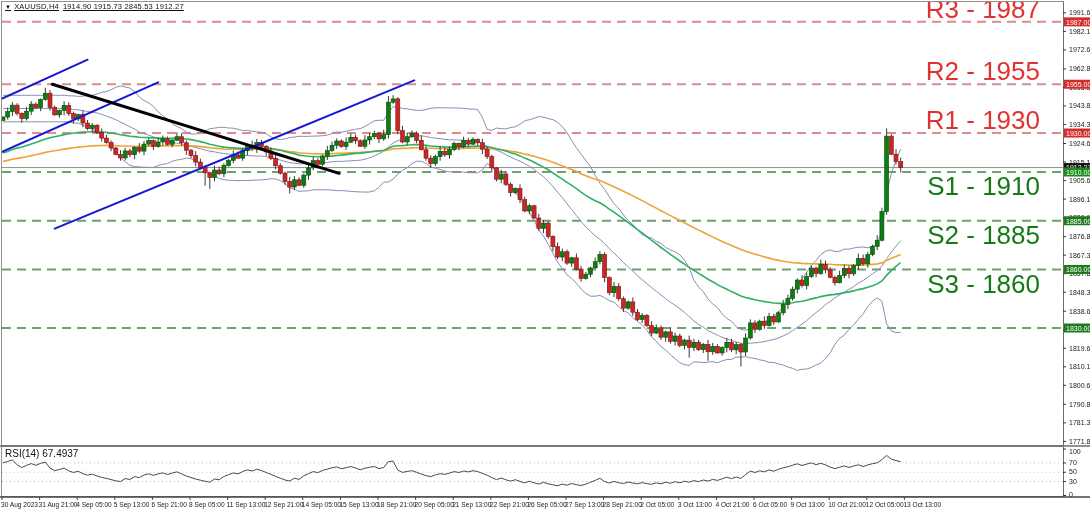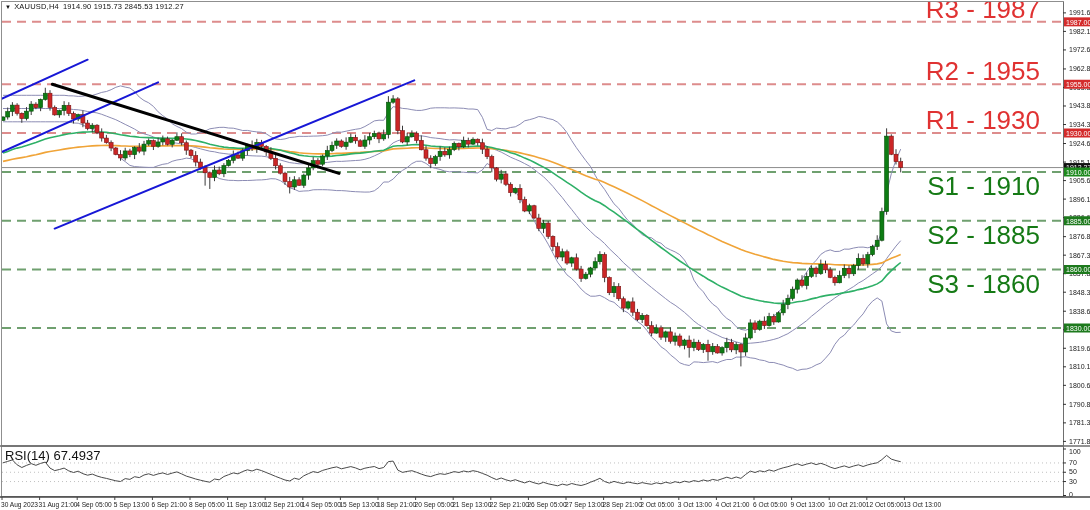--- a/index.html
+++ b/index.html
@@ -1,22 +1,22 @@
 <!DOCTYPE html>
 <html><head>
 <meta charset="utf-8">
 <style>
   html,body{margin:0;padding:0;background:#fff;width:1090px;height:510px;overflow:hidden;}
   .stage{position:relative;width:1090px;height:510px;font-family:"Liberation Sans",sans-serif;background:#fff;}
   svg{position:absolute;left:0;top:0;}
   svg text{font-family:"Liberation Sans",sans-serif;}
   .symbol-line{position:absolute;left:5px;top:2px;font-size:7.5px;color:#111;letter-spacing:.2px;white-space:nowrap;}
   .symbol-line .icon{font-size:6px;margin-right:3px;}
-  .symbol-line span{margin-right:4px;}
-  .rsi-label{position:absolute;left:5px;top:448px;font-size:13px;color:#111;white-space:nowrap;}
+  .symbol-line span{margin-right:4px;text-decoration:underline;}
+  .rsi-label{position:absolute;left:5px;top:448px;font-size:10px;color:#111;white-space:nowrap;}
 </style>
 </head>
 <body>
 
 <div class="stage">
   <svg id="cv" width="1090" height="510" viewBox="0 0 1090 510">
       <rect x="1.5" y="1.5" width="1062" height="444" fill="#ffffff" stroke="#8f8f8f" stroke-width="1"></rect>
       <rect x="1.5" y="446.5" width="1062" height="50" fill="#ffffff" stroke="#8f8f8f" stroke-width="1"></rect>
       <line x1="0" y1="446" x2="1090" y2="446" stroke="#6e6e6e" stroke-width="1.6"></line>
       <line x1="1063.5" y1="2" x2="1063.5" y2="496" stroke="#6e6e6e" stroke-width="1"></line>

